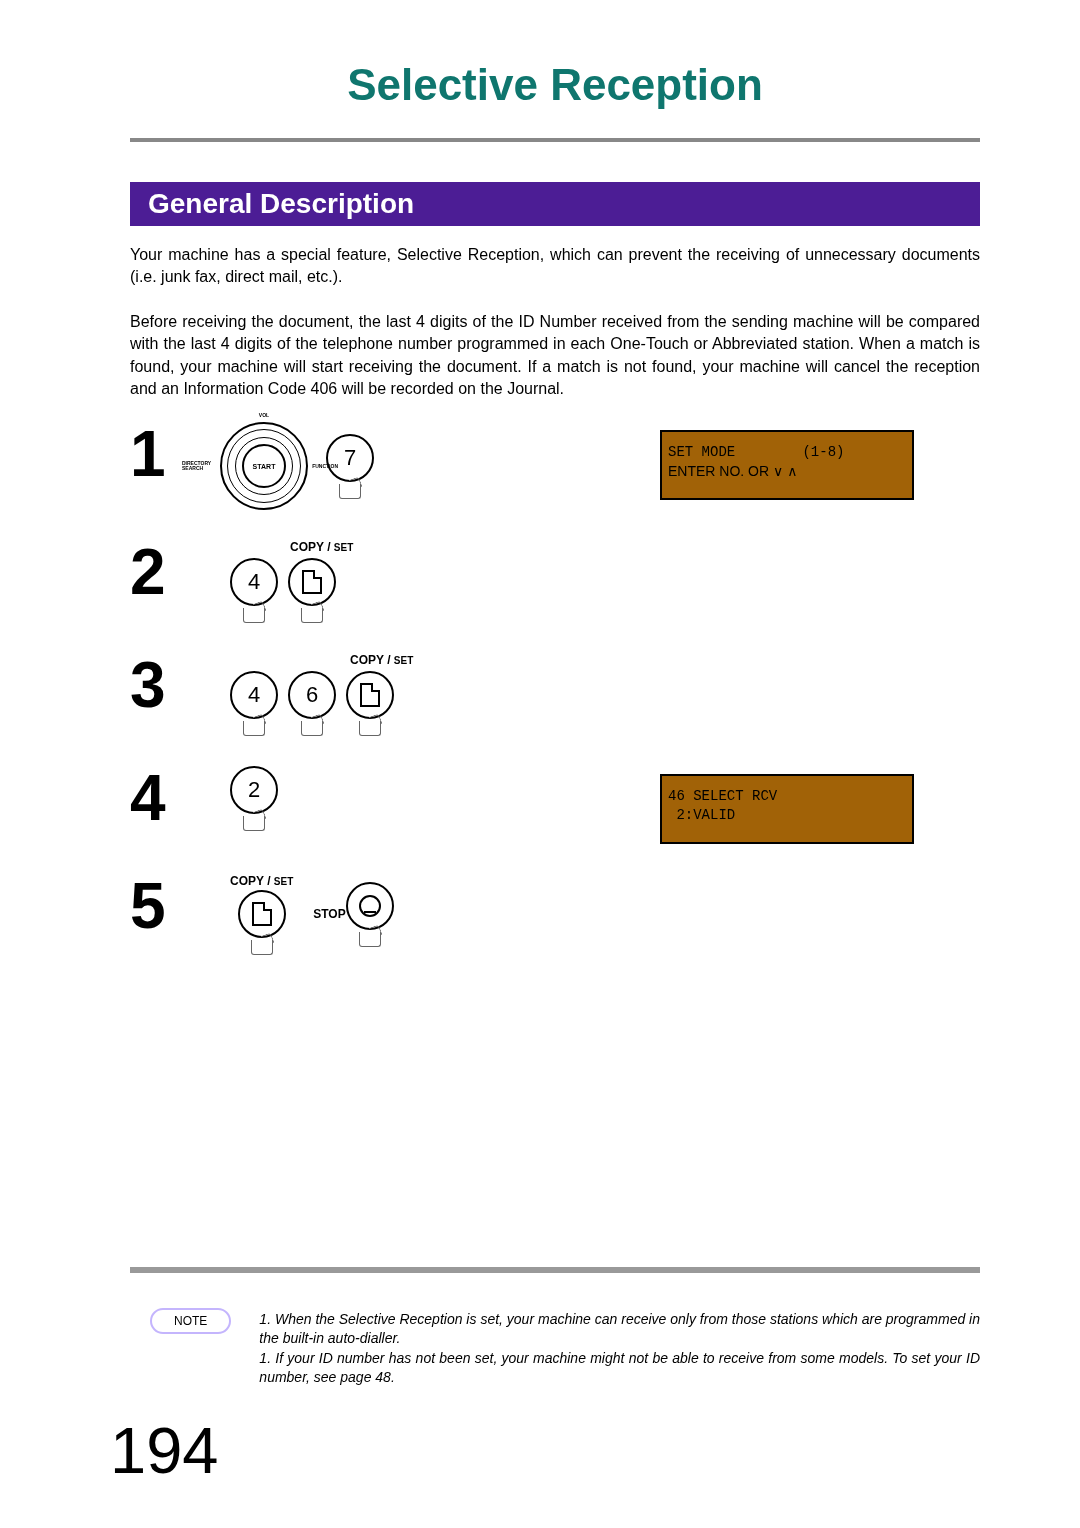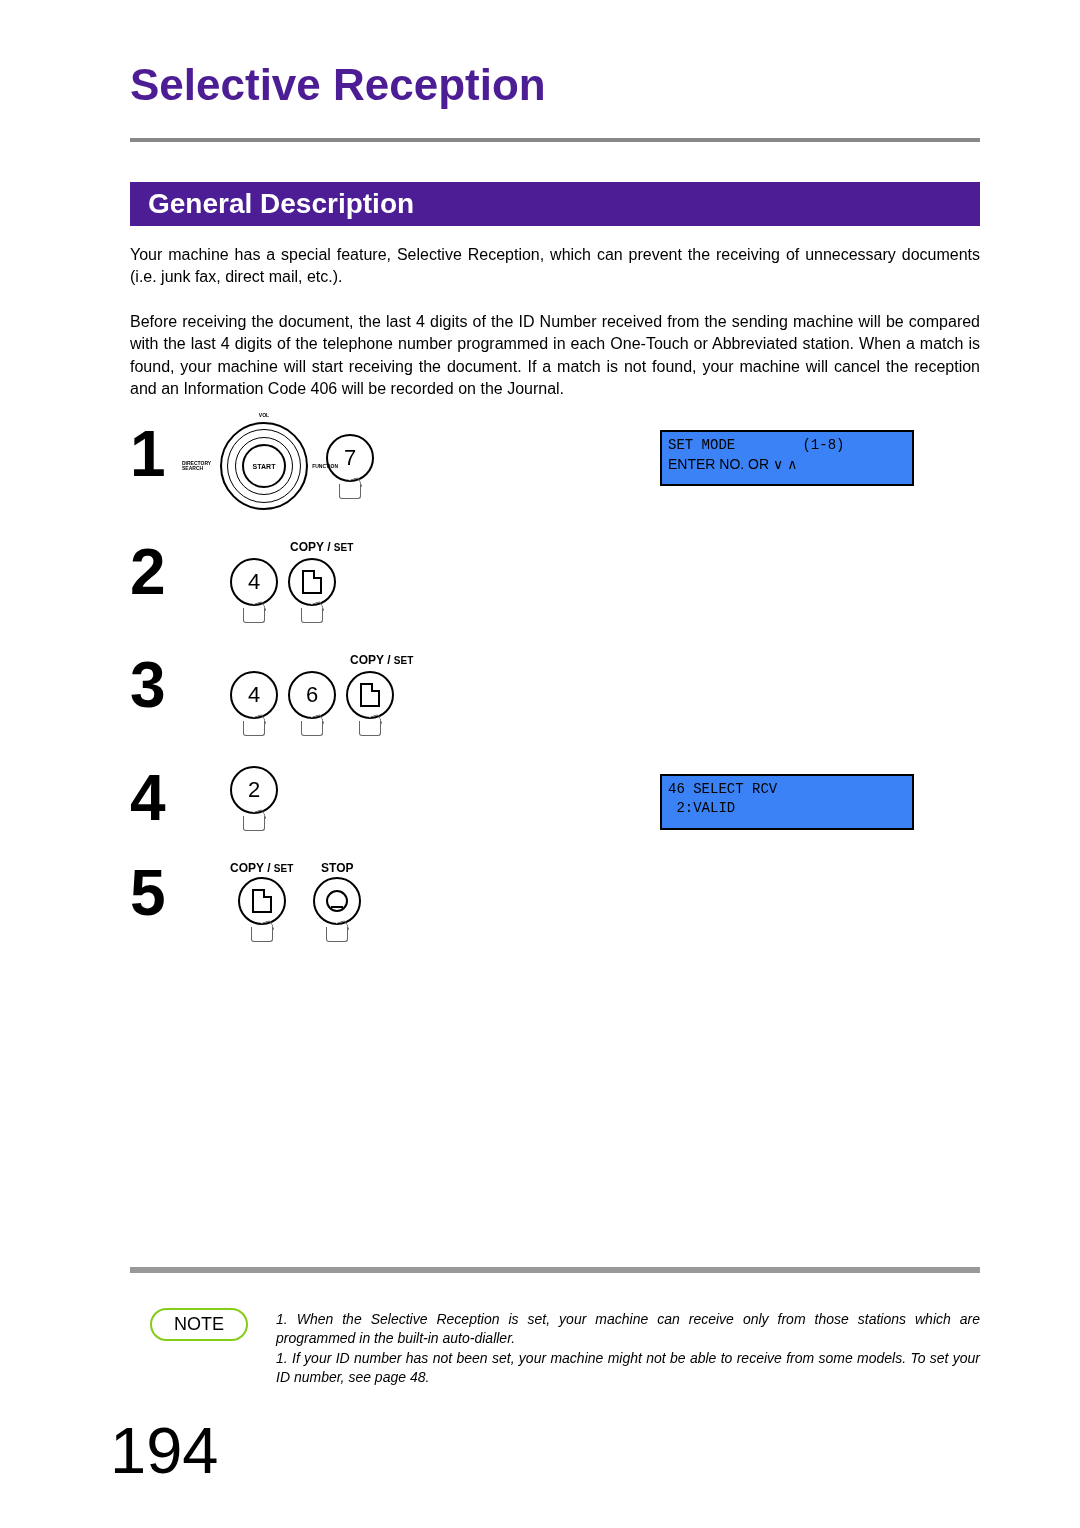--- a/index.html
+++ b/index.html
@@ -12,22 +12,23 @@
   .page {
     width: 1080px;
     height: 1528px;
     position: relative;
     box-sizing: border-box;
     padding: 40px 100px 0 130px;
   }
   .title {
     font-size: 44px;
     font-weight: bold;
-    color: #4c1d95;
+    color: #0f766e;
     margin: 20px 0 28px 0;
+    text-align: center;
   }
   .rule {
     height: 4px;
     background: #888;
     margin-bottom: 40px;
   }
   .section-bar {
     background: #4c1d95;
     color: #fff;
     font-size: 28px;
@@ -198,24 +199,24 @@
     left: 6px;
     width: 242px;
     height: 48px;
     background: #000;
   }
   .lcd {
     position: relative;
     width: 238px;
     height: 44px;
     border: 2px solid #000;
-    background: #3b82f6;
+    background: #a16207;
     font-family: "Courier New", monospace;
     font-size: 14px;
-    padding: 4px 6px;
+    padding: 11px 6px;
     line-height: 1.3;
     white-space: pre;
   }
   .footer-rule {
     position: absolute;
     left: 130px;
     right: 100px;
     bottom: 255px;
     height: 6px;
     background: #999;
@@ -223,24 +224,24 @@
   .note-area {
     position: absolute;
     left: 150px;
     right: 100px;
     bottom: 140px;
     display: flex;
     align-items: flex-start;
     gap: 28px;
   }
   .note-badge {
-    border: 2px solid #84cc16;
+    border: 2px solid #c4b5fd;
     border-radius: 24px;
     padding: 4px 22px;
-    font-size: 18px;
+    font-size: 12px;
     white-space: nowrap;
     flex-shrink: 0;
     margin-top: -2px;
   }
   .note-list {
     font-size: 14px;
     font-style: italic;
     line-height: 1.4;
     text-align: justify;
   }
@@ -364,21 +365,21 @@
         <div style="display:flex; gap:20px; margin-left:10px;">
           <div style="display:flex; flex-direction:column; align-items:center;">
             <div class="step-label" style="margin:0 0 2px 0;"><span>COPY / </span><span class="small">SET</span></div>
             <div class="round-btn">
               <div class="circle">
                   <span class="doc-icon"></span>
                 </div>
               <div class="press"></div>
             </div>
           </div>
-          <div style="display:flex; flex-direction:column; align-items:center;">
+          <div style="display:flex; flex-direction:row; align-items:center;">
             <div class="step-label" style="margin:0 0 2px 0;">STOP</div>
             <div class="round-btn">
               <div class="circle">
                   <span class="stop-icon"></span>
                 </div>
               <div class="press"></div>
             </div>
           </div>
         </div>
       </div>

